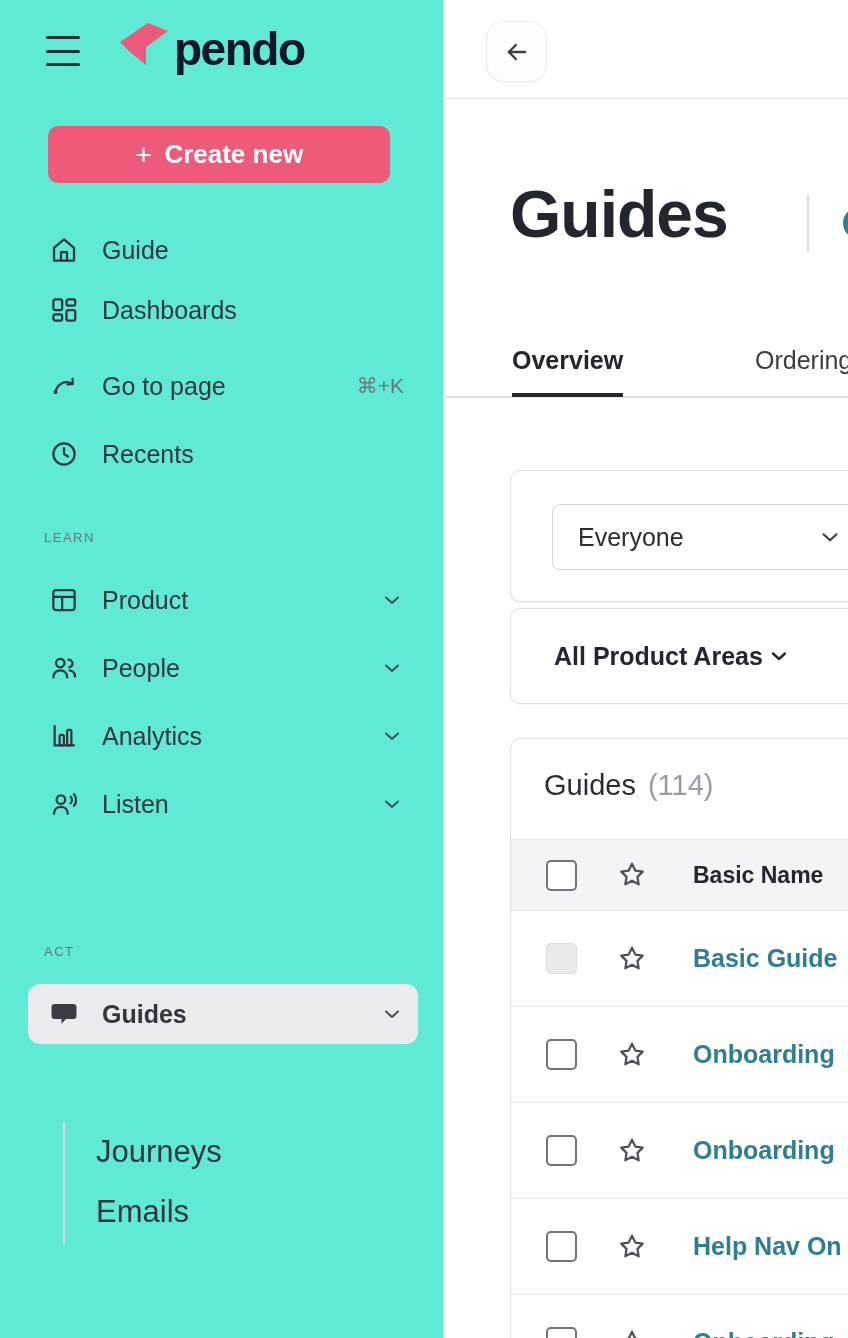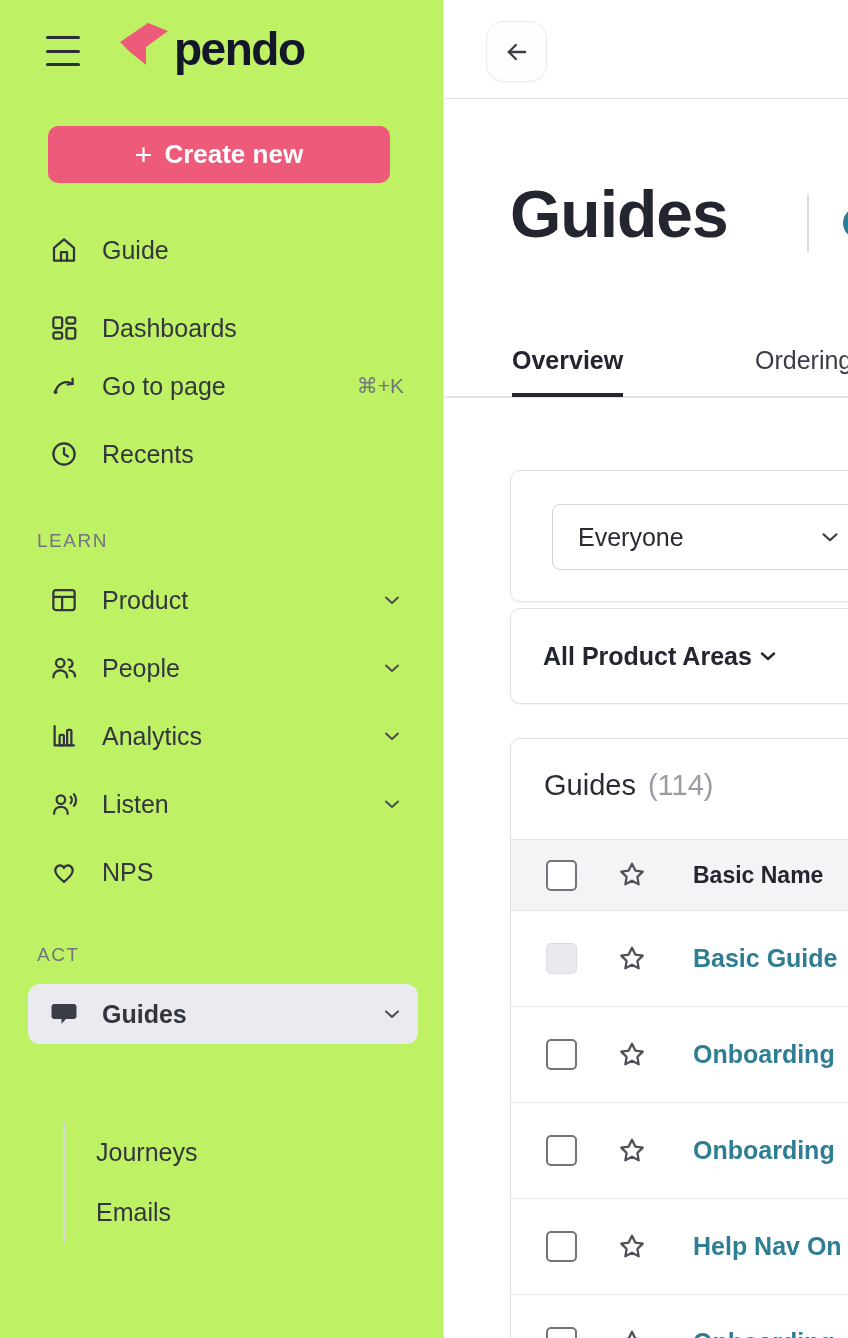--- a/index.html
+++ b/index.html
@@ -5,21 +5,21 @@
   * { margin:0; padding:0; box-sizing:border-box; }
   html,body { width:848px; height:1338px; overflow:hidden; background:#fff; }
   #app {
     position:relative; width:848px; height:1338px;
     font-family:"Liberation Sans", sans-serif; color:#33353f; overflow:hidden;
   }
 
   
   .sidebar {
     position:absolute; left:0; top:0; width:444px; height:1338px;
-    background:#bef264; border-right:1px solid #e4e4e8;
+    background:#5eead4; border-right:1px solid #e4e4e8;
   }
   .burger { position:absolute; left:46px; top:36px; width:34px; height:30px; display:flex; flex-direction:column; justify-content:space-between; cursor:pointer; }
   .burger span { display:block; height:3px; background:#2b2d37; border-radius:2px; }
   .logo { position:absolute; left:118px; top:20px; display:flex; align-items:center; gap:4px; }
   .logo-word { font-size:46px; font-weight:700; color:#14162a; letter-spacing:-1.5px; }
   .create-btn {
     position:absolute; left:48px; top:126px; width:342px; height:57px;
     background:#ee5a7a; border:none; border-radius:10px; color:#fff;
     font-family:inherit; font-size:26px; font-weight:700; cursor:pointer;
     display:flex; align-items:center; justify-content:center; gap:12px;
@@ -30,25 +30,25 @@
     display:flex; align-items:center; padding:0 14px 0 20px; border-radius:12px; cursor:pointer;
   }
   .nav-row .nicon { width:32px; height:32px; flex:0 0 32px; display:flex; align-items:center; justify-content:center; color:#32343e; }
   .nav-row .nlabel { margin-left:22px; font-size:25px; font-weight:500; color:#33353f; }
   .nav-row .spacer { flex:1; }
   .nav-row .shortcut { font-size:21px; color:#73757f; }
   .nav-row .chev { width:24px; height:24px; color:#4a4c55; }
   .nav-row.active { background:#ebebef; }
   .nav-row.active .nlabel { font-weight:700; }
   .section-label {
-    position:absolute; left:37px; font-size:19px; font-weight:500; color:#72747e; letter-spacing:1.5px;
+    position:absolute; left:44px; font-size:13px; font-weight:500; color:#72747e; letter-spacing:1.5px;
   }
   .sub-line { position:absolute; left:63px; width:2px; background:#d8d8de; }
   .sub-row { position:absolute; left:96px; width:280px; height:44px; display:flex; align-items:center; cursor:pointer; }
-  .sub-row .nlabel { font-size:25px; font-weight:500; color:#33353f; }
+  .sub-row .nlabel { font-size:31px; font-weight:500; color:#33353f; }
 
   
   .main { position:absolute; left:445px; top:0; width:403px; height:1338px; background:#fff; }
   .topbar { position:absolute; left:0; top:0; width:600px; height:99px; background:#fff; border-bottom:1px solid #e2e2e6; }
   .back-btn {
     position:absolute; left:41px; top:21px; width:61px; height:61px;
     background:#fdfdfe; border:1px solid #ececf0; border-radius:18px;
     display:flex; align-items:center; justify-content:center; cursor:pointer;
     color:#3a3c46; box-shadow:0 1px 2px rgba(0,0,0,0.04);
   }
@@ -67,21 +67,21 @@
   .select {
     position:absolute; left:41px; top:33px; width:312px; height:66px;
     border:1px solid #d4d4da; border-radius:8px; background:#fff; cursor:pointer;
     display:flex; align-items:center; padding:0 20px 0 25px;
   }
   .select .sel-value { font-size:25px; color:#2a2c35; }
   .select .spacer { flex:1; }
   .select .chev { width:26px; height:26px; color:#3a3c46; }
 
   .card-filters-b { top:608px; height:96px; display:flex; align-items:center; }
-  .pa-trigger { display:flex; align-items:center; gap:4px; margin-left:32px; cursor:pointer; }
+  .pa-trigger { display:flex; align-items:center; gap:4px; margin-left:43px; cursor:pointer; }
   .pa-label { font-size:25px; font-weight:700; color:#23252f; white-space:nowrap; }
   .pa-trigger .chev { width:24px; height:24px; color:#23252f; }
 
   .card-table { top:738px; height:700px; overflow:hidden; }
   .table-title { position:absolute; left:33px; top:30px; font-size:29px; color:#2a2c35; white-space:nowrap; }
   .table-count { color:#9a9ca5; margin-left:12px; }
   .thead {
     position:absolute; left:0; top:100px; width:600px; height:72px;
     background:#f4f4f7; border-top:1px solid #e6e6ea; border-bottom:1px solid #e6e6ea;
     display:flex; align-items:center;
@@ -126,21 +126,21 @@
     <div class="nav-row" style="top:226px">
       <span class="nicon">
         <svg width="30" height="30" viewBox="0 0 24 24" fill="none" stroke="currentColor" stroke-width="1.8" stroke-linecap="round" stroke-linejoin="round">
           <path d="M4 10.3 L12 3.5 L20 10.3 V20.5 H4 Z"></path>
             <path d="M9.6 20.5 V13.6 H14.4 V20.5"></path>
         </svg>
       </span>
       <span class="nlabel">Guide</span>
     </div>
 
-    <div class="nav-row" style="top:304px">
+    <div class="nav-row" style="top:286px">
       <span class="nicon">
         <svg width="30" height="30" viewBox="0 0 24 24" fill="none" stroke="currentColor" stroke-width="1.8" stroke-linejoin="round">
           <rect x="3.5" y="3.5" width="7" height="8.5" rx="1.5"></rect>
             <rect x="14" y="3.5" width="7" height="5" rx="1.5"></rect>
           <rect x="3.5" y="15.5" width="7" height="5" rx="1.5"></rect>
             <rect x="14" y="12" width="7" height="8.5" rx="1.5"></rect>
         </svg>
       </span>
       <span class="nlabel">Dashboards</span>
     </div>
@@ -233,28 +233,20 @@
       </span>
       <span class="nlabel">Listen</span>
       <span class="spacer"></span>
       <span class="chev">
         <svg width="24" height="24" viewBox="0 0 24 24" fill="none" stroke="currentColor" stroke-width="2" stroke-linecap="round" stroke-linejoin="round">
             <polyline points="6 9.5 12 15 18 9.5"></polyline>
           </svg>
       </span>
     </div>
 
-    <div class="nav-row" style="top:848px">
-      <span class="nicon">
-        <svg width="30" height="30" viewBox="0 0 24 24" fill="none" stroke="currentColor" stroke-width="1.8" stroke-linecap="round" stroke-linejoin="round">
-          <path d="M12 19.8 C5.4 14.7 3.9 11 5.8 8.4 C7.5 6.1 10.7 6.3 12 8.7 C13.3 6.3 16.5 6.1 18.2 8.4 C20.1 11 18.6 14.7 12 19.8 Z"></path>
-        </svg>
-      </span>
-      <span class="nlabel">NPS</span>
-    </div>
 
     <div class="section-label" style="top:944px">ACT</div>
 
     <div class="nav-row active" style="top:984px; height:60px">
       <span class="nicon">
         <svg width="30" height="30" viewBox="0 0 24 24">
           <path d="M4.5 4 H19.5 A2.5 2.5 0 0 1 22 6.5 V13.5 A2.5 2.5 0 0 1 19.5 16 H13.5 L10 19.8 V16 H4.5 A2.5 2.5 0 0 1 2 13.5 V6.5 A2.5 2.5 0 0 1 4.5 4 Z" fill="#3a3c46"></path>
         </svg>
       </span>
       <span class="nlabel">Guides</span>

